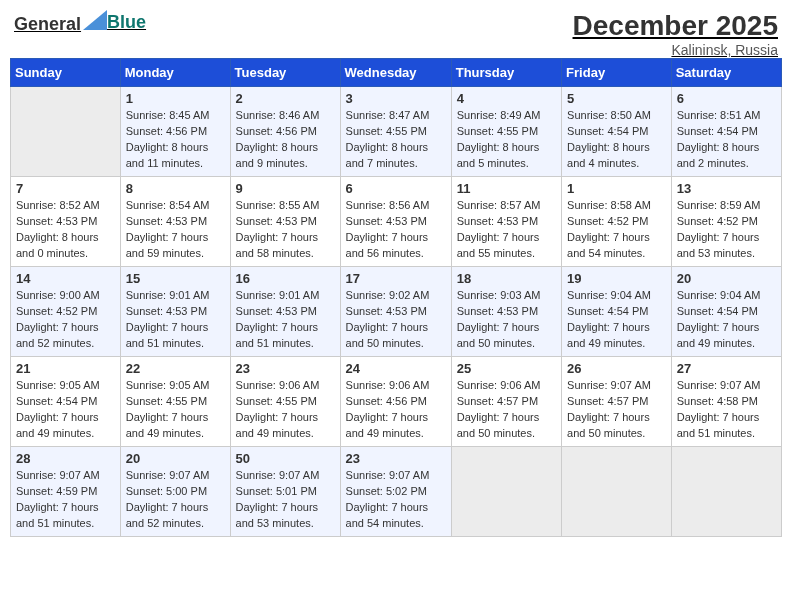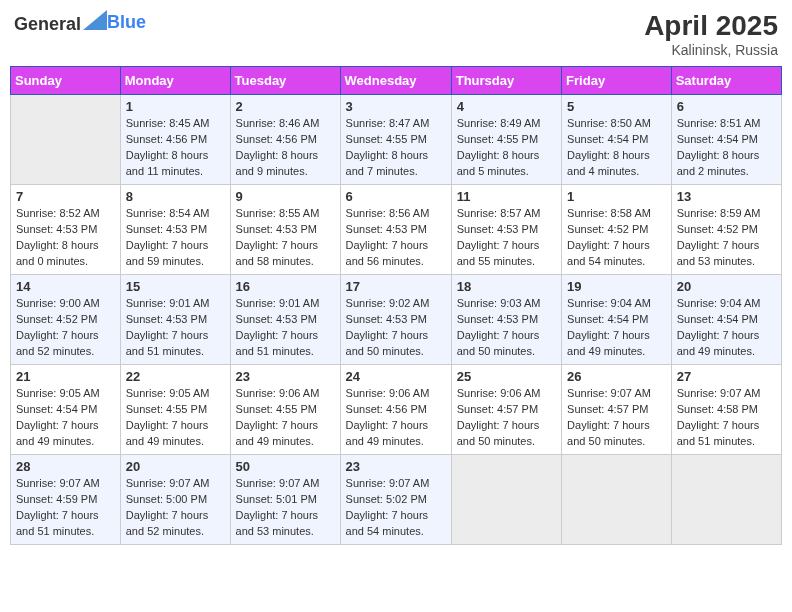--- a/index.html
+++ b/index.html
@@ -7,36 +7,36 @@
       font-family: Arial, sans-serif;
       background: #fff;
       width: 792px;
       min-height: 612px;
       padding: 10px;
     }
     .header {
       display: flex;
       justify-content: space-between;
       align-items: flex-start;
-      margin-bottom: 8px;
       padding: 0 4px;
+      text-decoration: underline;
     }
     .logo {
       display: flex;
       align-items: center;
     }
     .logo-text-general {
       font-size: 18px;
       font-weight: bold;
       color: #333;
     }
     .logo-text-blue {
       font-size: 18px;
       font-weight: bold;
-      color: #3b82f6;
+      color: #0f766e;
     }
     .logo-icon {
       width: 24px;
       height: 20px;
       margin-left: 2px;
     }
     .title-area {
       text-align: right;
     }
     .month-title {
@@ -46,21 +46,21 @@
     }
     .location {
       font-size: 14px;
       color: #555;
     }
     .calendar {
       width: 100%;
       border-collapse: collapse;
     }
     .calendar th {
-      background-color: #d946ef;
+      background-color: #1d4ed8;
       color: white;
       font-size: 13px;
       font-weight: bold;
       padding: 6px 4px;
       text-align: left;
       border: 1px solid #2a5ab8;
     }
     .calendar td {
       vertical-align: top;
       border: 1px solid #ccc;
@@ -99,21 +99,21 @@
     <div>
       <span class="logo-text-general">General</span><svg class="logo-icon" viewBox="0 0 24 20">
         <polygon points="0,20 24,0 24,20" fill="#4a90d9"></polygon>
       </svg>
     </div>
     <div>
       <span class="logo-text-blue">Blue</span>
     </div>
   </div>
   <div class="title-area">
-    <div class="month-title">April 2025</div>
+    <div class="month-title">December 2025</div>
     <div class="location">Kalininsk, Russia</div>
   </div>
 </div>
 
 <table class="calendar">
   <thead>
     <tr>
     <th>Sunday</th>
         <th>Monday</th>
         <th>Tuesday</th>

